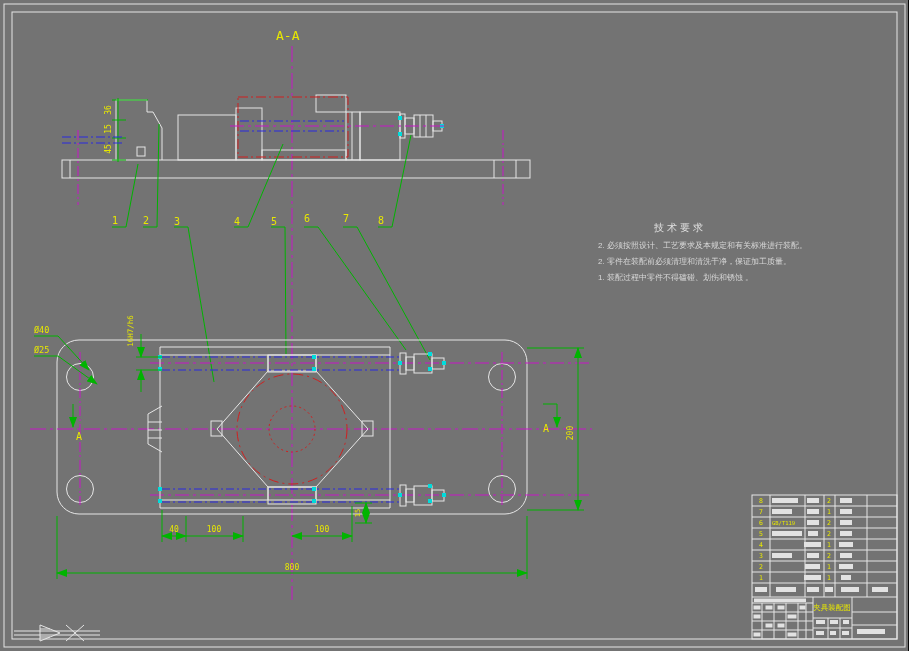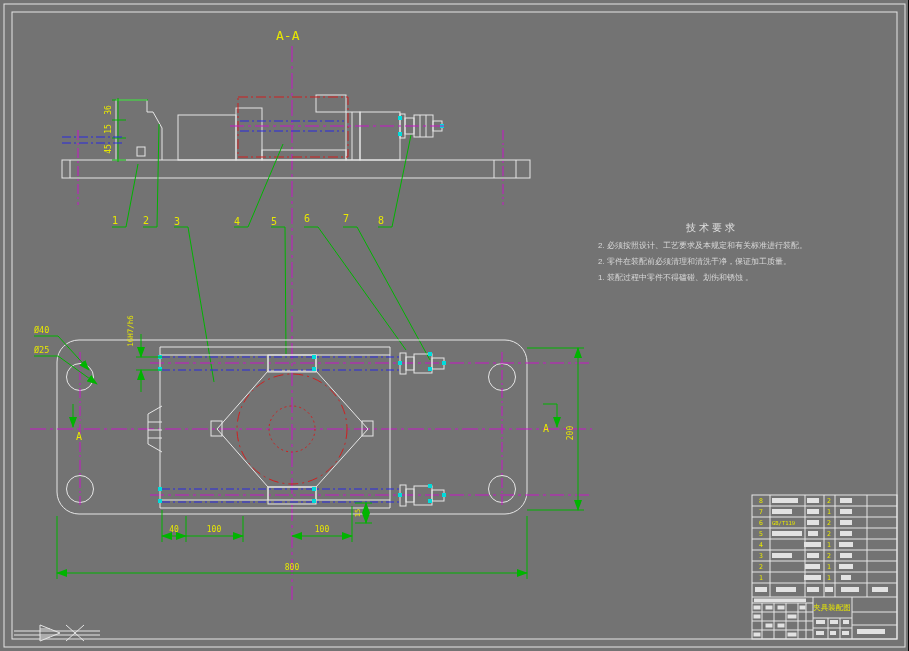--- a/index.html
+++ b/index.html
@@ -10,21 +10,21 @@
   .w{stroke:#e6e6e6;fill:none;stroke-width:1;}
   .cl{stroke:#c816c8;fill:none;stroke-width:1;}
   .grn{stroke:#00b400;fill:none;stroke-width:1;}
   .hid{stroke:#2a2ae0;fill:none;stroke-width:1;}
   .red{stroke:#d02020;fill:none;stroke-width:1;}
   .blob{fill:#e2e2e2;stroke:none;}
   .grip{fill:#00dcdc;stroke:none;}
   .techreq{position:absolute;left:598px;top:220px;width:296px;color:#d8d8d8;
            font-size:8px;line-height:16px;white-space:nowrap;
            font-family:"Liberation Sans",sans-serif;}
-  .techreq .tr-title{font-size:10px;letter-spacing:3px;margin-left:88px;margin-bottom:2px;color:#e0e0e0;}
+  .techreq .tr-title{font-size:10px;letter-spacing:3px;margin-left:56px;margin-bottom:2px;color:#e0e0e0;}
 </style>
 </head>
 <body>
 
 <div id="canvas">
 
 <svg width="909" height="651" viewBox="0 0 909 651">
   <defs>
     <pattern id="hatchCyan" width="15" height="15" patternUnits="userSpaceOnUse">
       <path d="M0 15 L15 0" stroke="#55cccc" stroke-width="1"></path>

